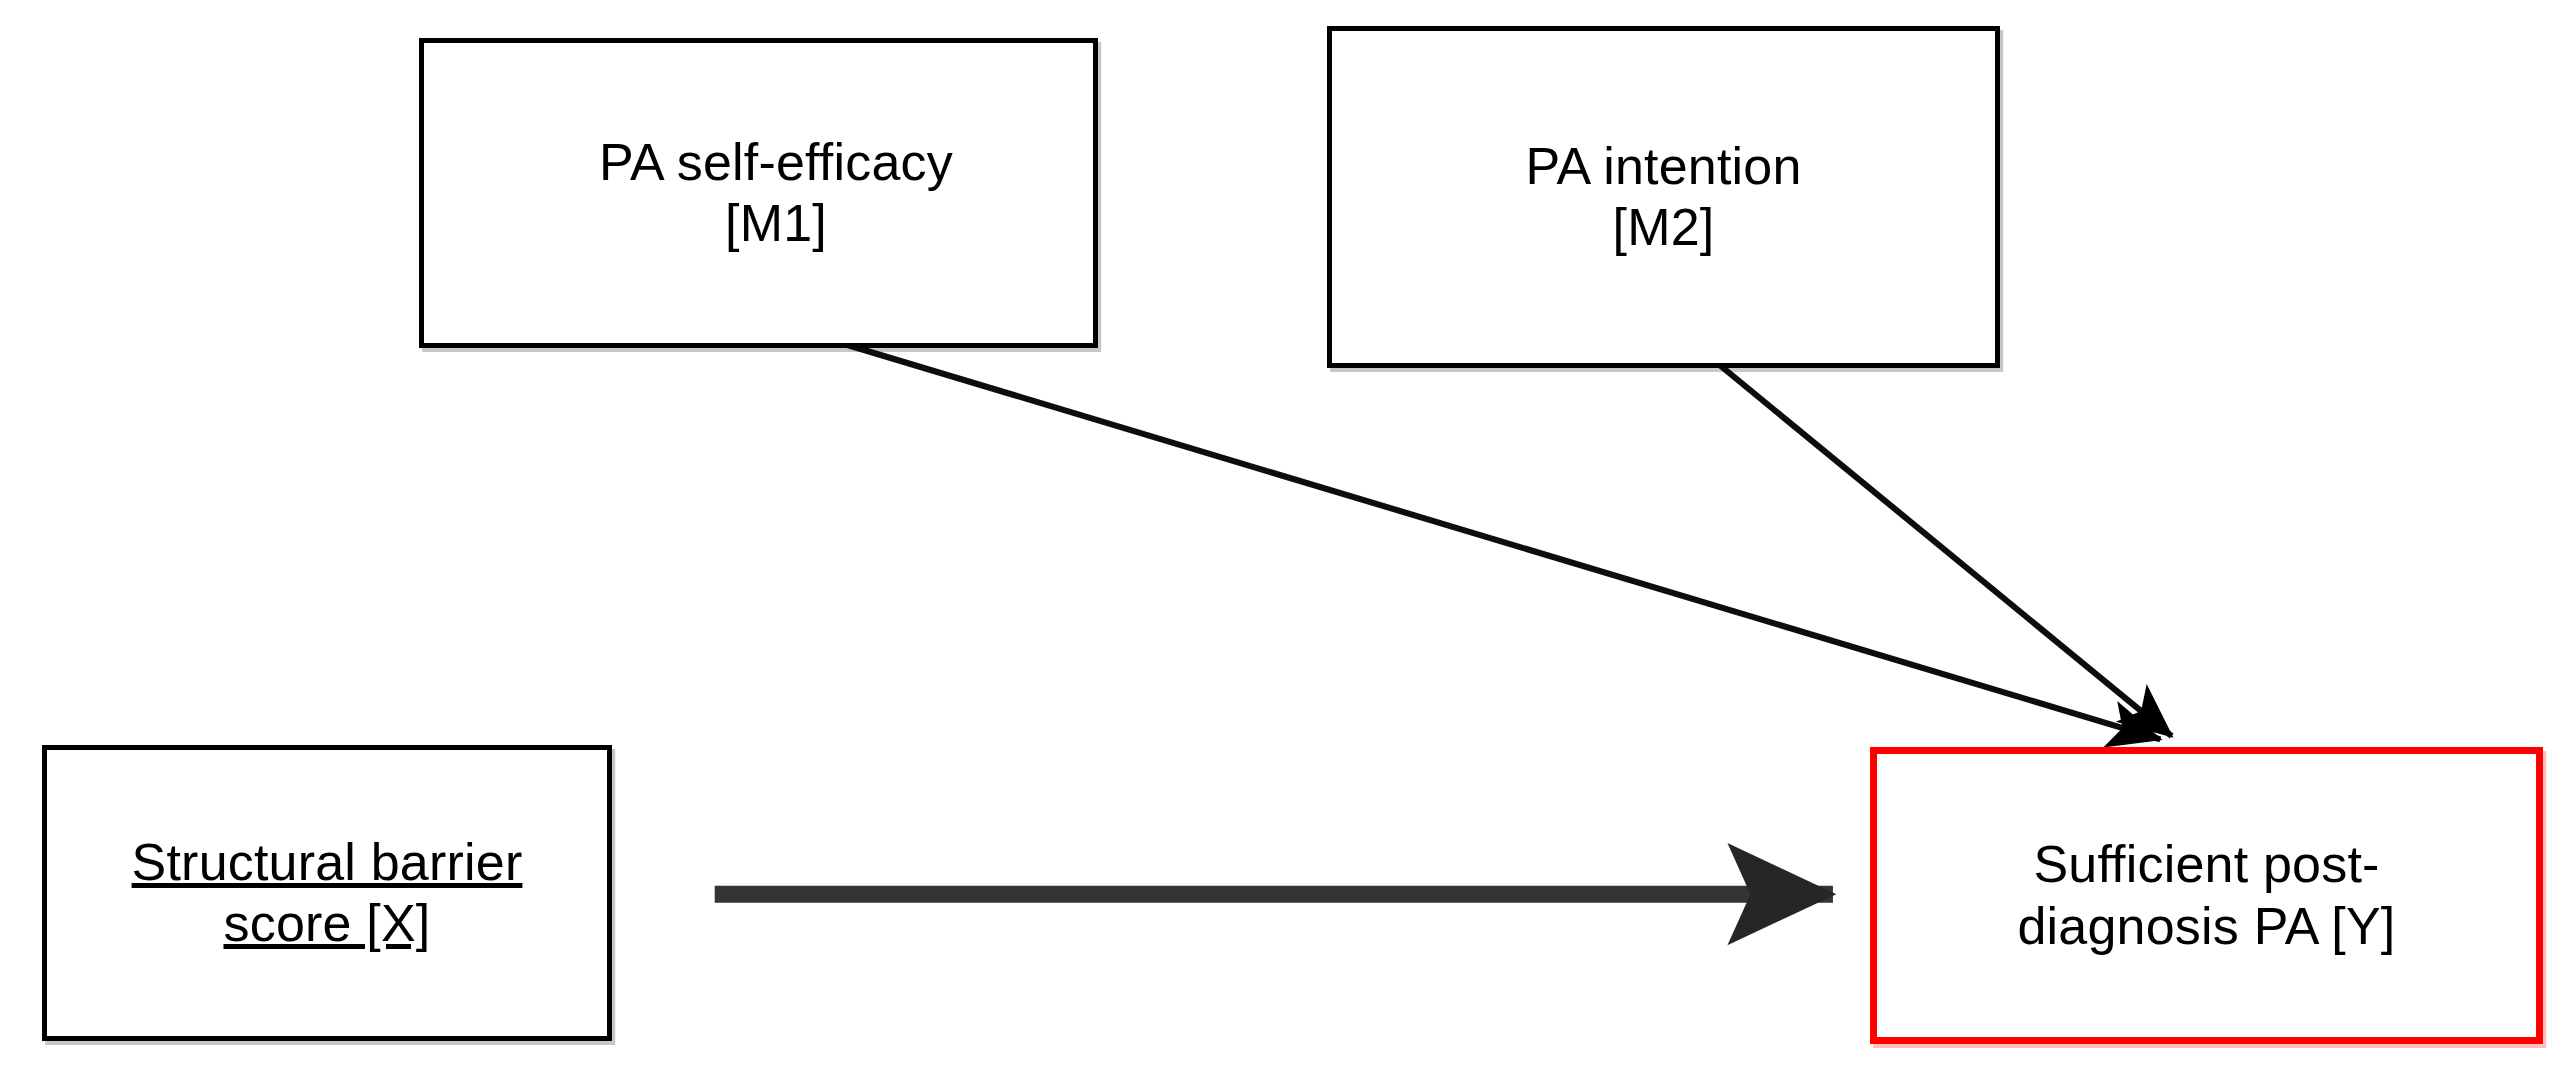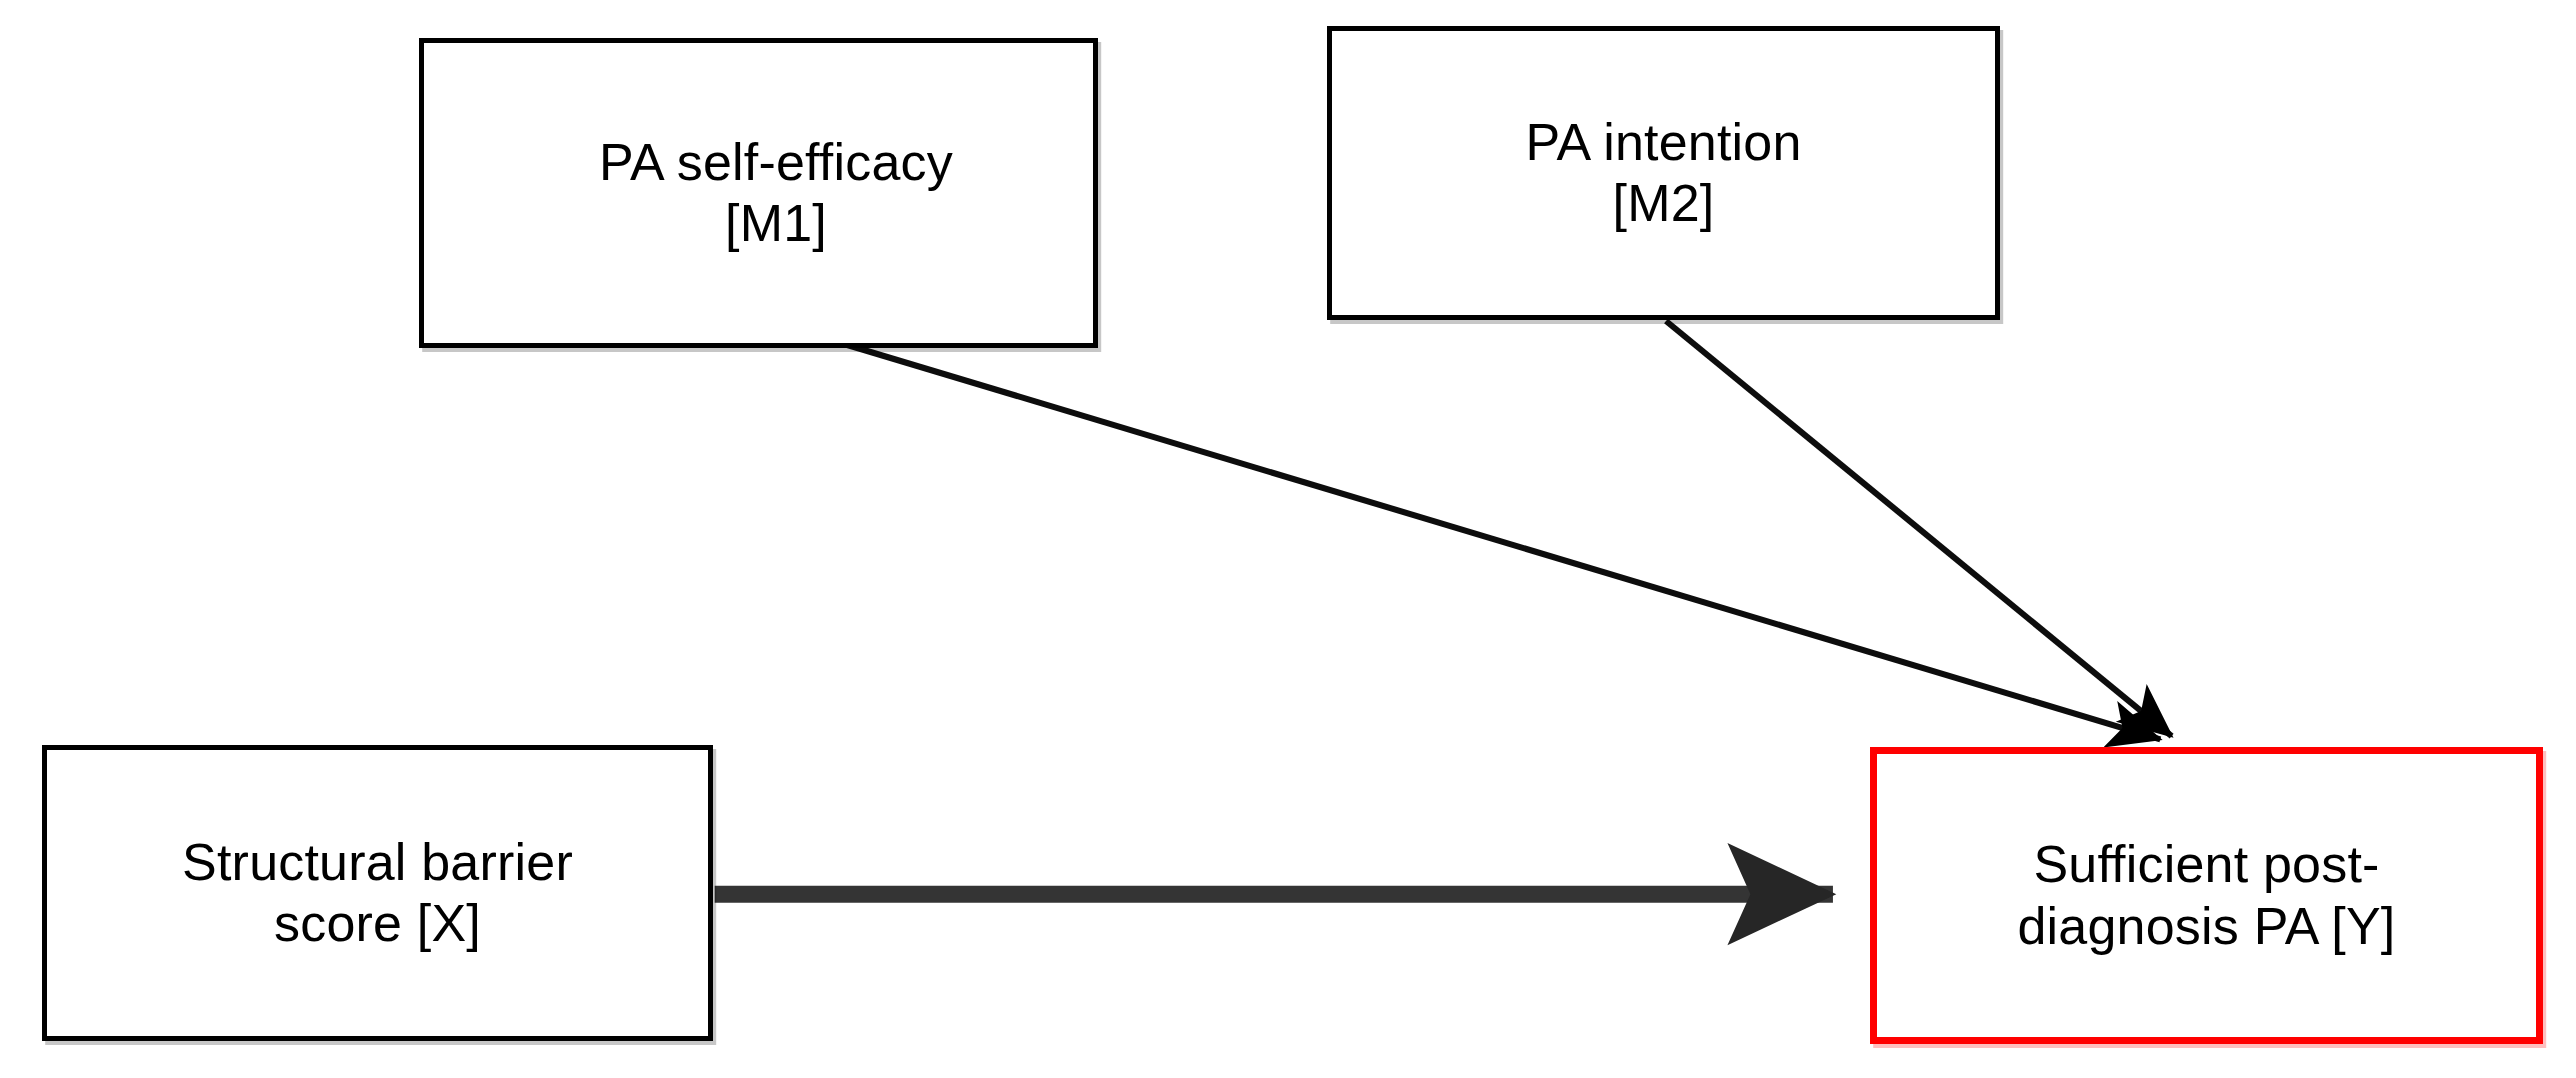--- a/index.html
+++ b/index.html
@@ -50,22 +50,22 @@
     box-shadow: 3.2px 4px 0 0 rgba(0,0,0,0.22);
   }
   .node-red {
     border: 7.3px solid #ff0000;
     box-shadow: 3.2px 4px 0 0 rgba(255,0,0,0.25);
     justify-content: center;
   }
 
   
   #node-m1 { left: 419px;  top: 38px;   width: 679px; height: 310px; padding-left: 35px; }
-  #node-m2 { left: 1327px; top: 26px;   width: 673px; height: 294px; }
-  #node-x  { left: 42px;   top: 745px;  width: 671px; height: 296px; }
+  #node-m2 { left: 1327px; top: 26px;   width: 673px; height: 342px; }
+  #node-x  { left: 42px;   top: 745px;  width: 570px; height: 296px; text-decoration: underline; }
   #node-y  { left: 1870px; top: 747px;  width: 673px; height: 297px; }
 </style>
 </head>
 <body>
 
 <div id="canvas">
 
   <svg class="edges" viewBox="0 0 3179 1331" preserveAspectRatio="none" xmlns="http://www.w3.org/2000/svg">
     <defs>
       <marker id="arrowThin" markerWidth="10" markerHeight="10" refX="8.6" refY="4" orient="auto" markerUnits="strokeWidth">

